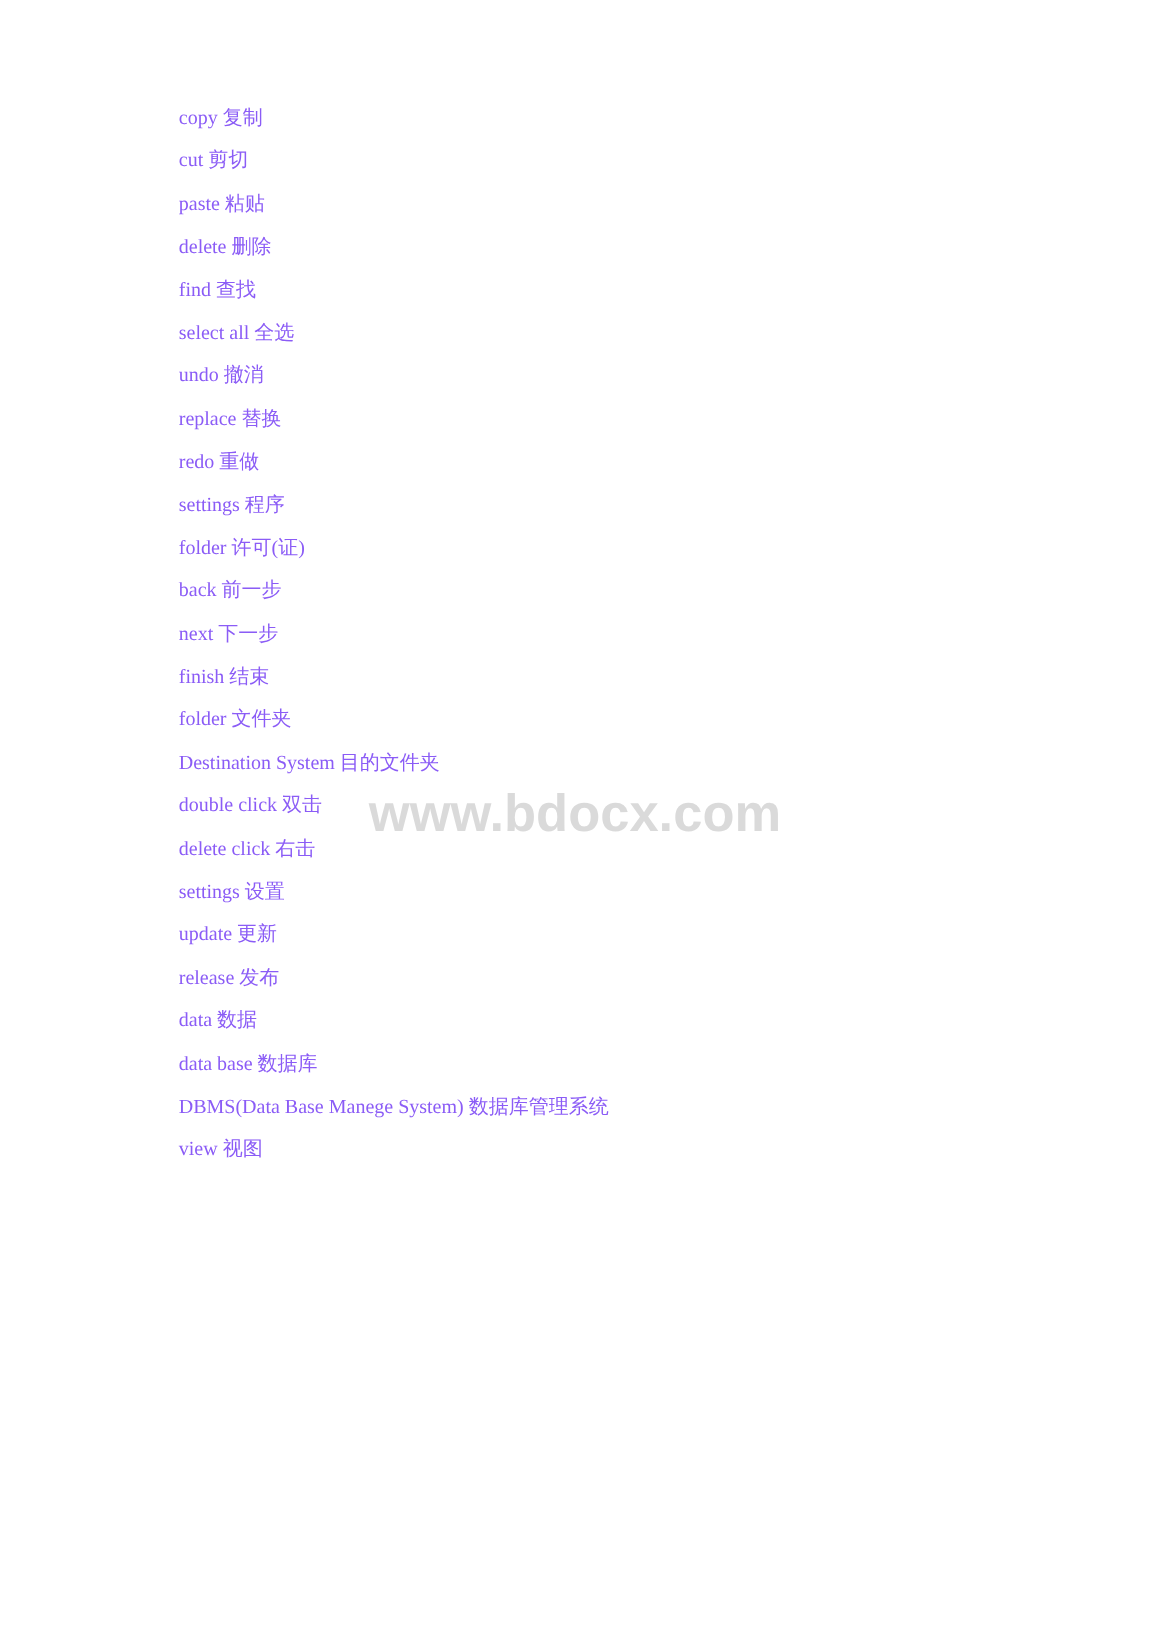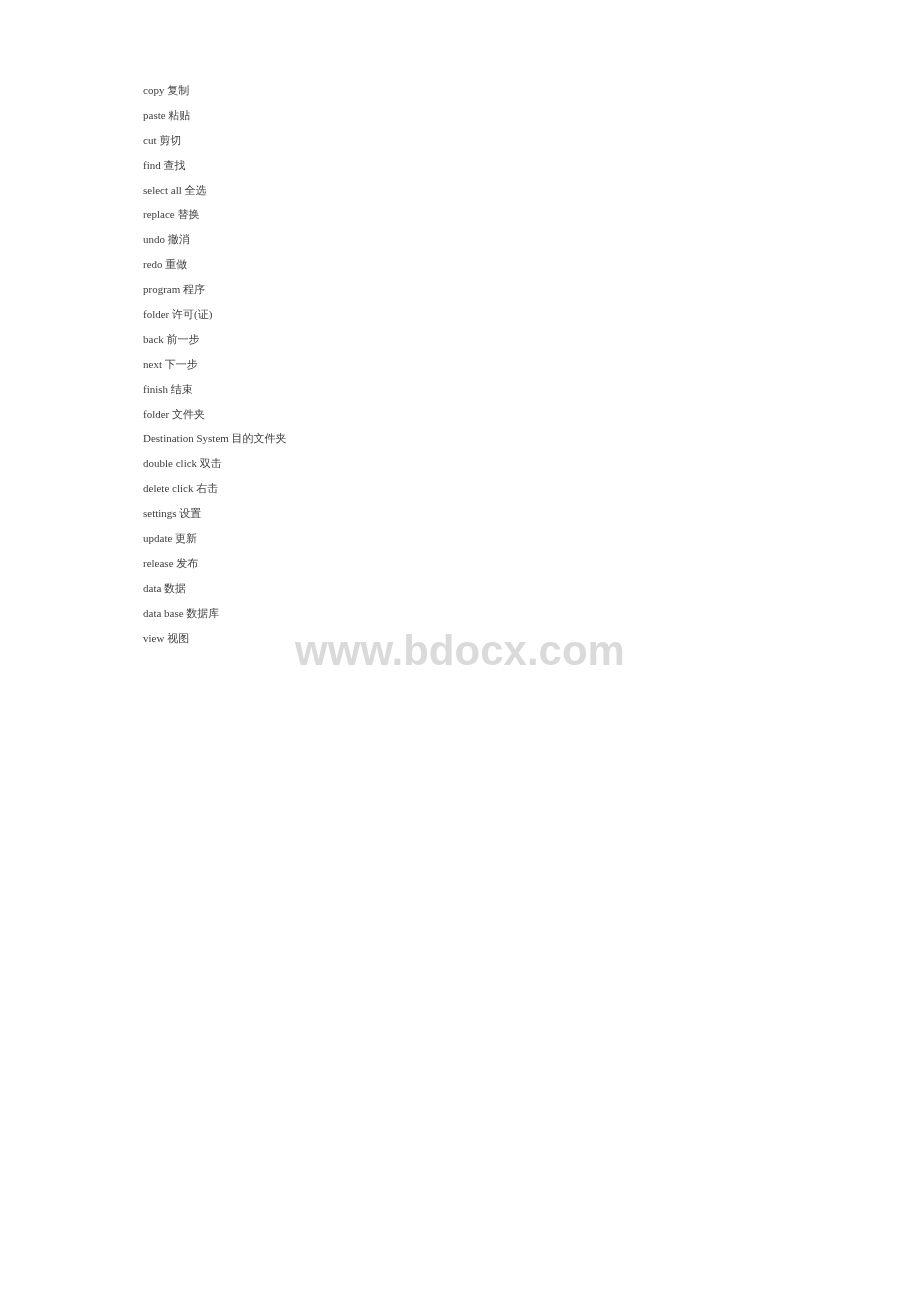--- a/index.html
+++ b/index.html
@@ -19,22 +19,22 @@
     }
 
     .content-area {
       padding: 80px 143px 80px 143px;
       line-height: 1.9;
     }
 
     .vocab-item {
       display: block;
       margin-bottom: 4px;
-      font-size: 11px;
-      color: #404040;
+      font-size: 16px;
+      color: #8b5cf6;
       font-family: Liberation Serif, serif;
     }
 
     .watermark {
       position: fixed;
       top: 50%;
       left: 50%;
       transform: translate(-50%, -50%);
       font-size: 42px;
       color: rgba(150, 150, 150, 0.35);
@@ -46,35 +46,37 @@
     }
   </style>
 </head>
 <body>
 
 <div class="watermark">www.bdocx.com</div>
 
 <div class="content-area">
 
 <span class="vocab-item">copy 复制</span>
+    <span class="vocab-item">cut 剪切</span>
     <span class="vocab-item">paste 粘贴</span>
-    <span class="vocab-item">cut 剪切</span>
+    <span class="vocab-item">delete 删除</span>
     <span class="vocab-item">find 查找</span>
     <span class="vocab-item">select all 全选</span>
+    <span class="vocab-item">undo 撤消</span>
     <span class="vocab-item">replace 替换</span>
-    <span class="vocab-item">undo 撤消</span>
     <span class="vocab-item">redo 重做</span>
-    <span class="vocab-item">program 程序</span>
+    <span class="vocab-item">settings 程序</span>
     <span class="vocab-item">folder 许可(证)</span>
     <span class="vocab-item">back 前一步</span>
     <span class="vocab-item">next 下一步</span>
     <span class="vocab-item">finish 结束</span>
     <span class="vocab-item">folder 文件夹</span>
     <span class="vocab-item">Destination System 目的文件夹</span>
     <span class="vocab-item">double click 双击</span>
     <span class="vocab-item">delete click 右击</span>
     <span class="vocab-item">settings 设置</span>
     <span class="vocab-item">update 更新</span>
     <span class="vocab-item">release 发布</span>
     <span class="vocab-item">data 数据</span>
     <span class="vocab-item">data base 数据库</span>
+    <span class="vocab-item">DBMS(Data Base Manege System) 数据库管理系统</span>
     <span class="vocab-item">view 视图</span>
   </div>
 
 </body></html>

